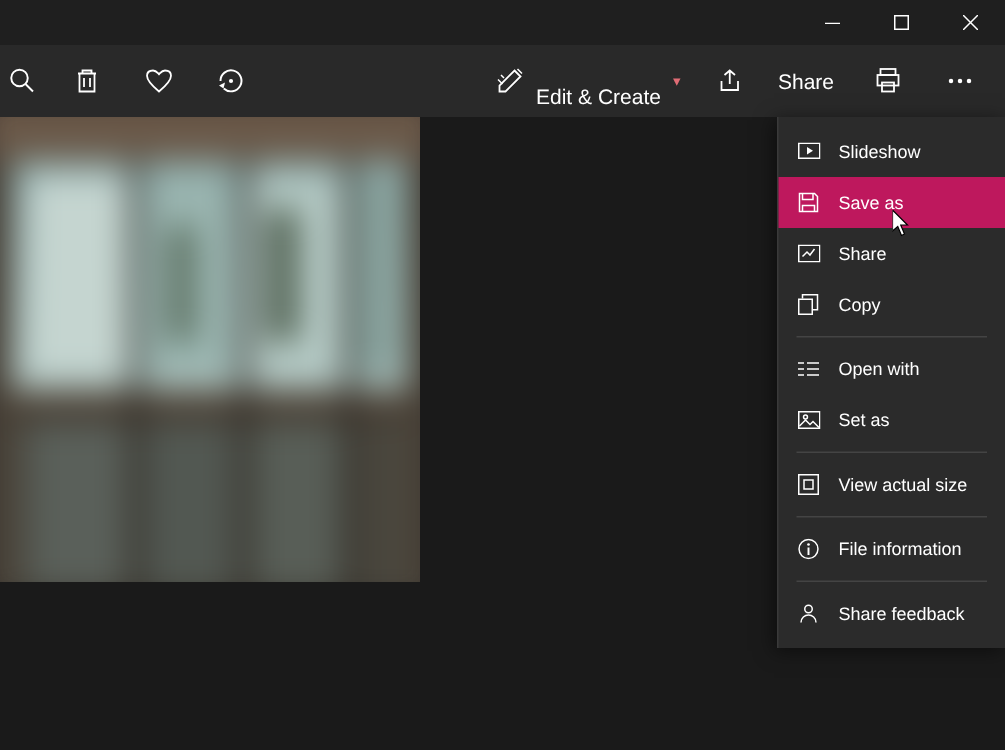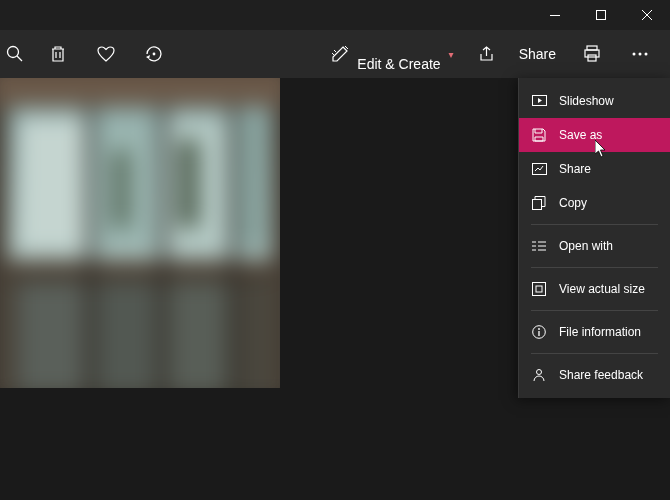--- a/index.html
+++ b/index.html
@@ -198,20 +198,30 @@
   </div>
   <div class="menu-sep"></div>
   <div class="menu-item">
     <span class="mi-icon">
       <svg width="14" height="12" viewBox="0 0 14 12">
           <path d="M0 2 h4 M0 6 h4 M0 10 h4 M6 2 h8 M6 6 h8 M6 10 h8" stroke="#fff"></path>
         </svg>
     </span>
     <span>Open with</span>
   </div>
+  <div class="menu-item">
+    <span class="mi-icon">
+      <svg width="15" height="12" viewBox="0 0 15 12">
+          <rect x="0.5" y="0.5" width="14" height="11" fill="none" stroke="#fff"></rect>
+          <circle cx="5" cy="4" r="1.3" fill="none" stroke="#fff"></circle>
+          <path d="M1 10 l4-4 3 3 2-2 4 4" fill="none" stroke="#fff"></path>
+        </svg>
+    </span>
+    <span>Set as</span>
+  </div>
   <div class="menu-sep"></div>
   <div class="menu-item">
     <span class="mi-icon">
       <svg width="14" height="14" viewBox="0 0 14 14">
           <rect x="0.5" y="0.5" width="13" height="13" fill="none" stroke="#fff"></rect>
           <rect x="4" y="4" width="6" height="6" fill="none" stroke="#fff"></rect>
         </svg>
     </span>
     <span>View actual size</span>
   </div>

